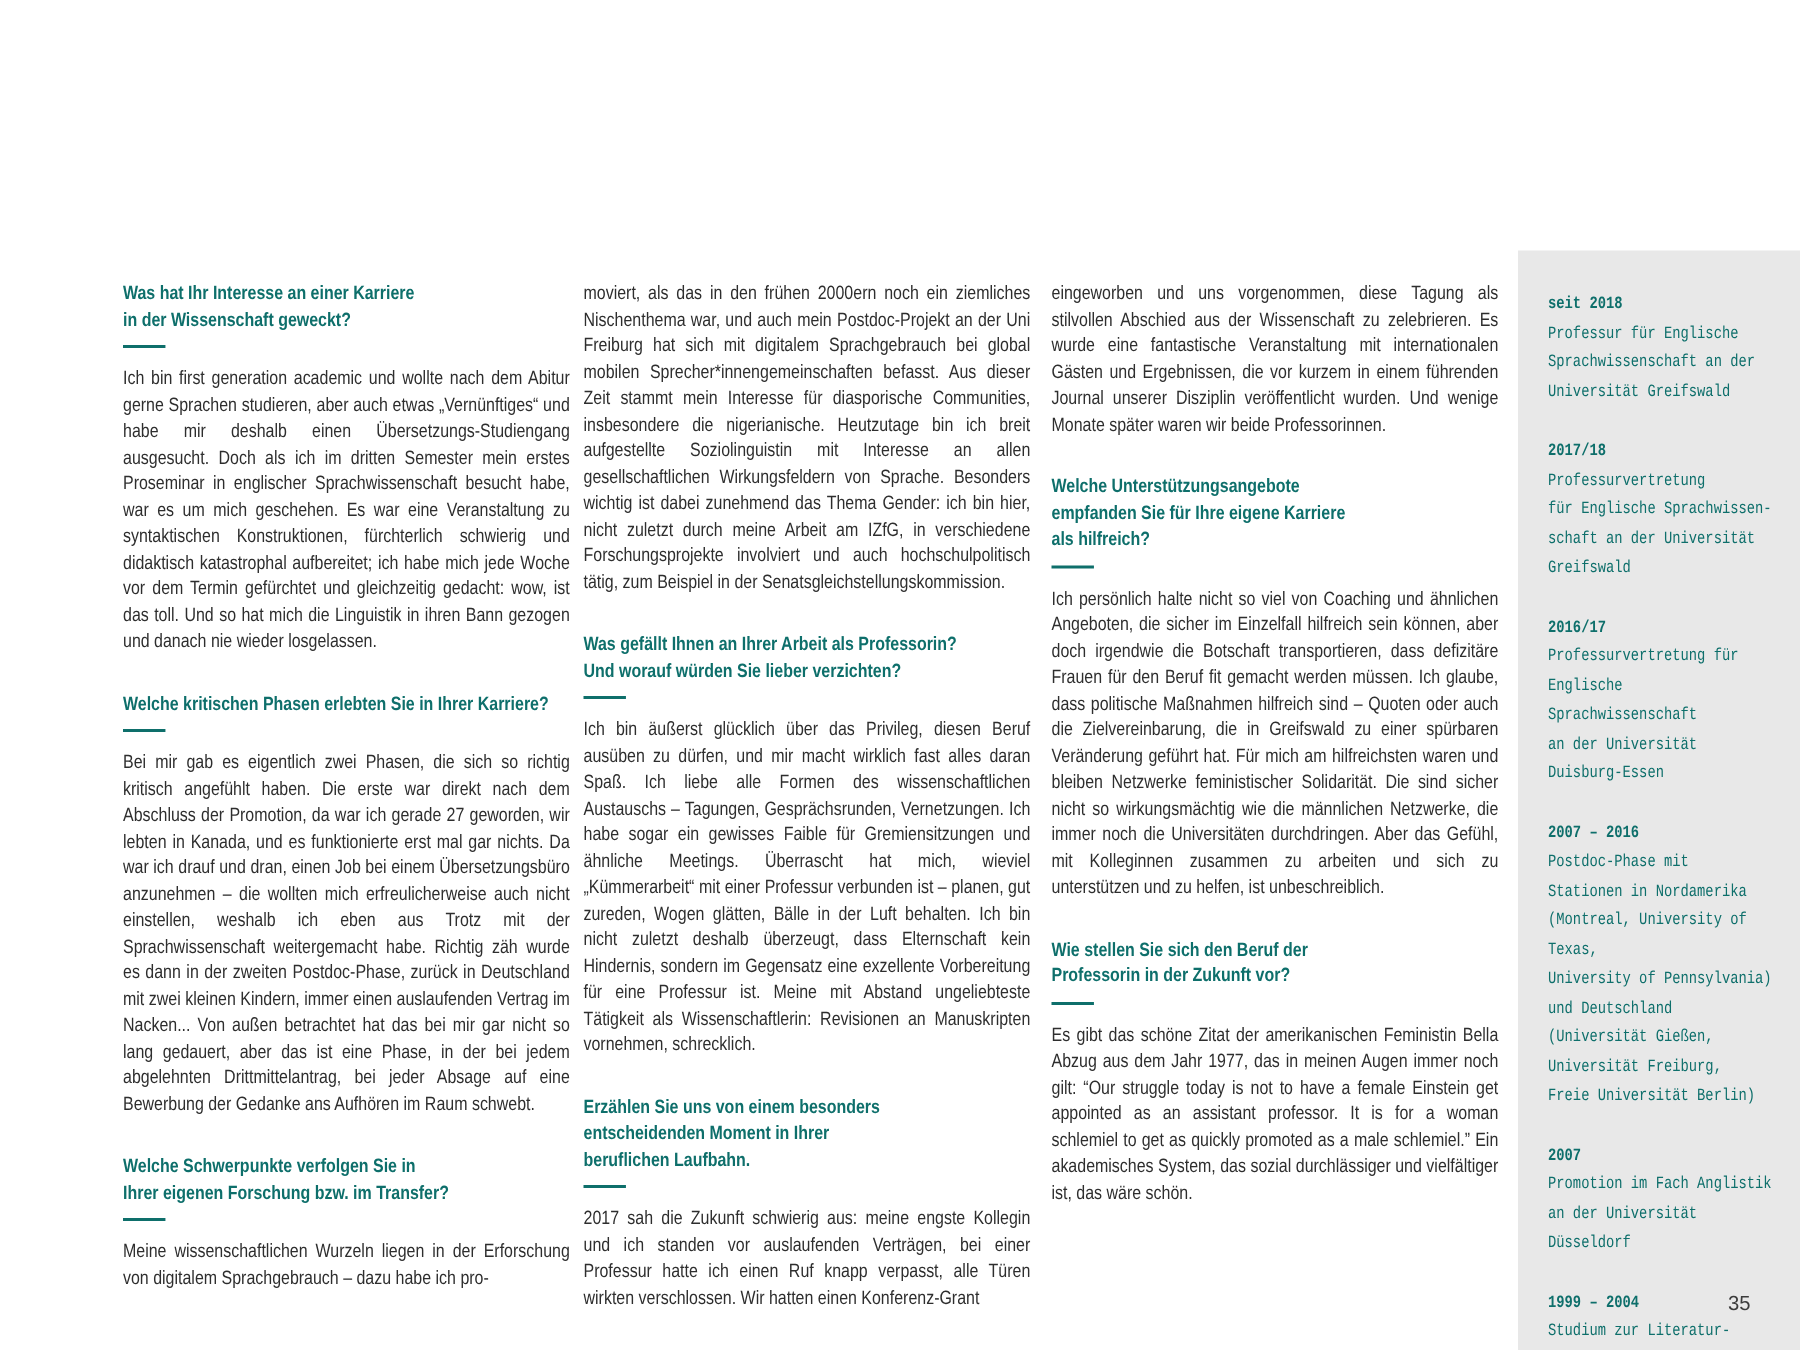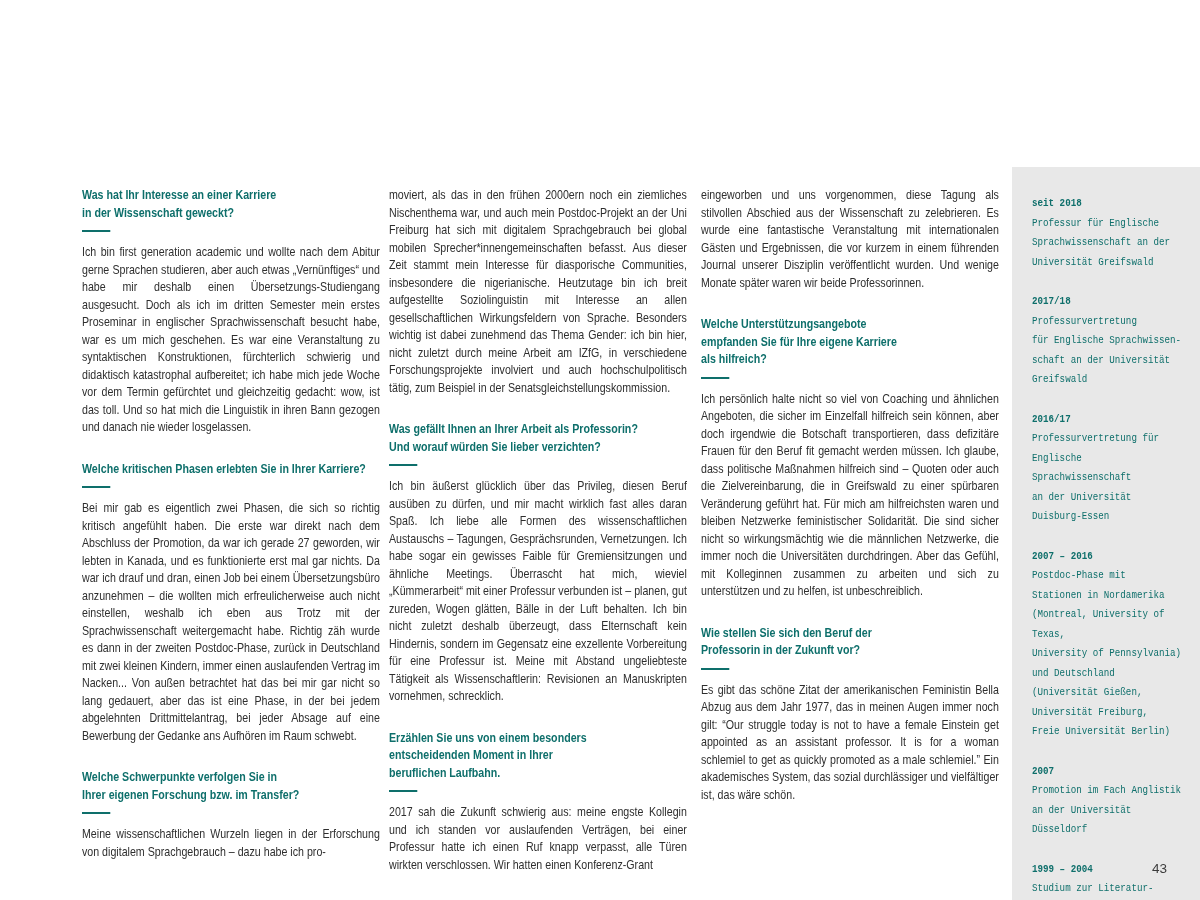--- a/index.html
+++ b/index.html
@@ -165,15 +165,15 @@
         <div class="cv-text">Studium zur Literatur-
 übersetzerin (Anglistik,
 Romanistik, Germanistik)
 an der Universität Düsseldorf
 und der University of Reading
 in England (Diplom)</div>
       </div>
     </div>
   </aside>
 
-  <div class="pagenum">43</div>
+  <div class="pagenum">35</div>
 
 </div>
 
 </body></html>

